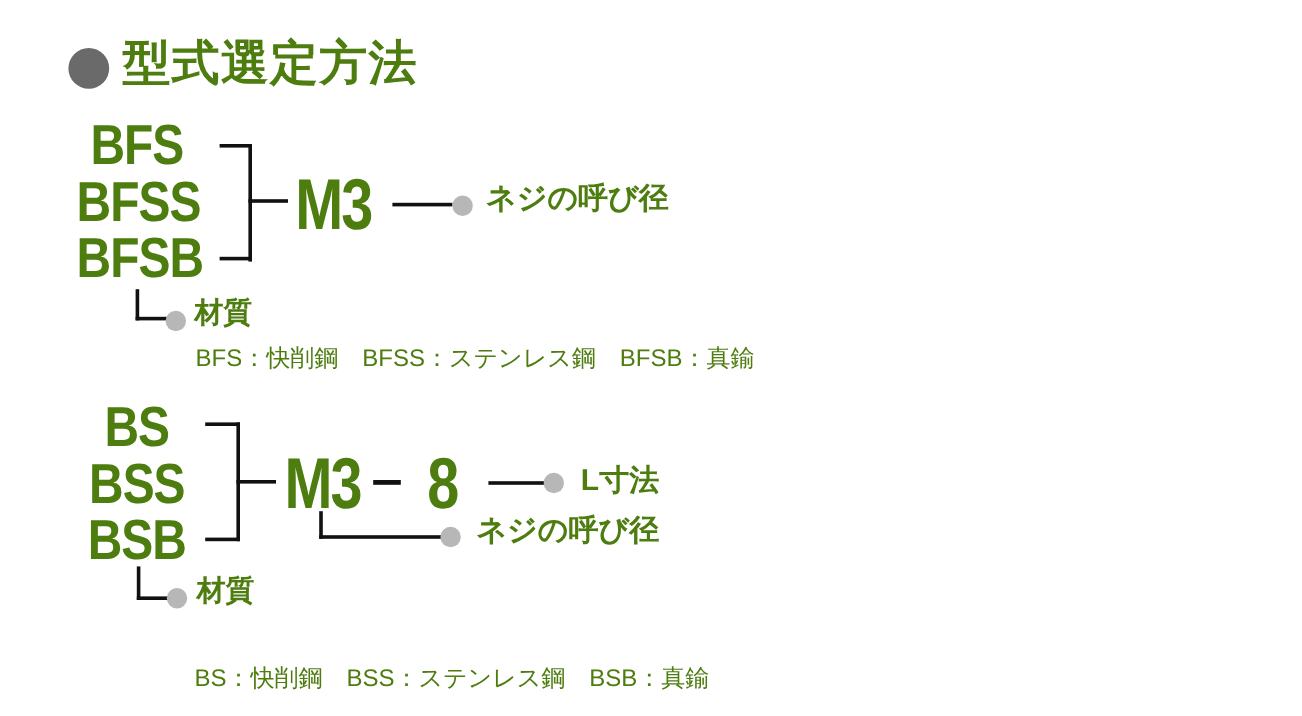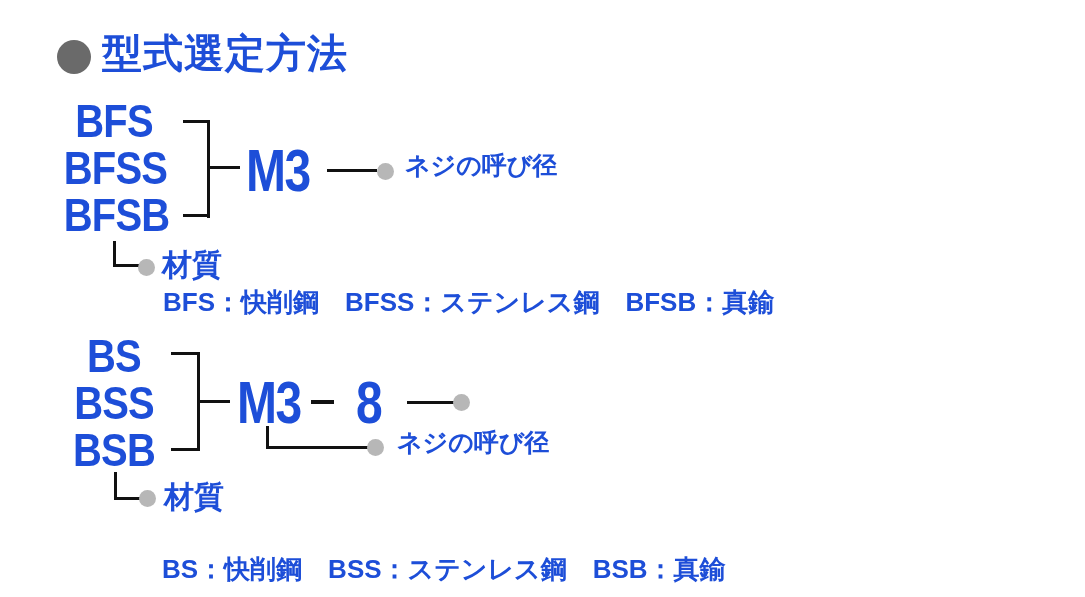--- a/index.html
+++ b/index.html
@@ -2,21 +2,21 @@
 <html><head>
 <meta charset="utf-8">
 <style>
   html,body{margin:0;padding:0;background:#fff;}
   #page{
     position:relative;
     width:1085px;height:597px;
     background:#ffffff;
     overflow:hidden;
     font-family:"Liberation Sans",sans-serif;
-    color:#1d4ed8;
+    color:#4d7c0f;
   }
   .abs{position:absolute;}
   
   .section-bullet{
     width:34px;height:34px;border-radius:50%;
     background:#6a6a6a;
   }
   .page-title{
     font-size:40px;font-weight:bold;line-height:1.2;
     letter-spacing:1px;white-space:nowrap;
@@ -38,23 +38,23 @@
   
   .gdot{
     width:17px;height:17px;border-radius:50%;
     background:#b7b7b7;
   }
   
   .label-jp{
     font-size:25px;font-weight:bold;line-height:1.2;
     white-space:nowrap;
   }
-  .label-jp.small{font-size:30px;}
+  .label-jp.small{font-size:24px;}
   .legend{
-    font-size:26px;font-weight:bold;line-height:1.2;
+    font-size:20px;font-weight:normal;line-height:1.2;
     white-space:nowrap;
   }
 </style>
 </head>
 <body>
 
 <div id="page">
 
   <div class="abs section-bullet" style="left:57px;top:40px;"></div>
   <div class="abs page-title" style="left:102px;top:29px;">型式選定方法</div>
@@ -91,20 +91,21 @@
   <div class="abs line" style="left:197px;top:352px;width:3px;height:99px;"></div>
   <div class="abs line" style="left:197px;top:400px;width:33px;height:3px;"></div>
   <div class="abs line" style="left:171px;top:448px;width:29px;height:3px;"></div>
 
   <div class="abs big-code" style="left:237px;top:373px;">M3</div>
   <div class="abs line" style="left:311px;top:400px;width:23px;height:4px;"></div>
   <div class="abs big-code" style="left:356px;top:373px;">8</div>
 
   <div class="abs line" style="left:407px;top:401px;width:48px;height:3px;"></div>
   <div class="abs gdot" style="left:453px;top:394px;"></div>
+  <div class="abs label-jp" style="left:484px;top:385px;">L寸法</div>
 
   <div class="abs line" style="left:266px;top:426px;width:3px;height:23px;"></div>
   <div class="abs line" style="left:266px;top:446px;width:103px;height:3px;"></div>
   <div class="abs gdot" style="left:367px;top:439px;"></div>
   <div class="abs label-jp" style="left:397px;top:427px;">ネジの呼び径</div>
 
   <div class="abs line" style="left:114px;top:472px;width:3px;height:28px;"></div>
   <div class="abs line" style="left:114px;top:497px;width:28px;height:3px;"></div>
   <div class="abs gdot" style="left:139px;top:490px;"></div>
   <div class="abs label-jp small" style="left:164px;top:479px;">材質</div>

